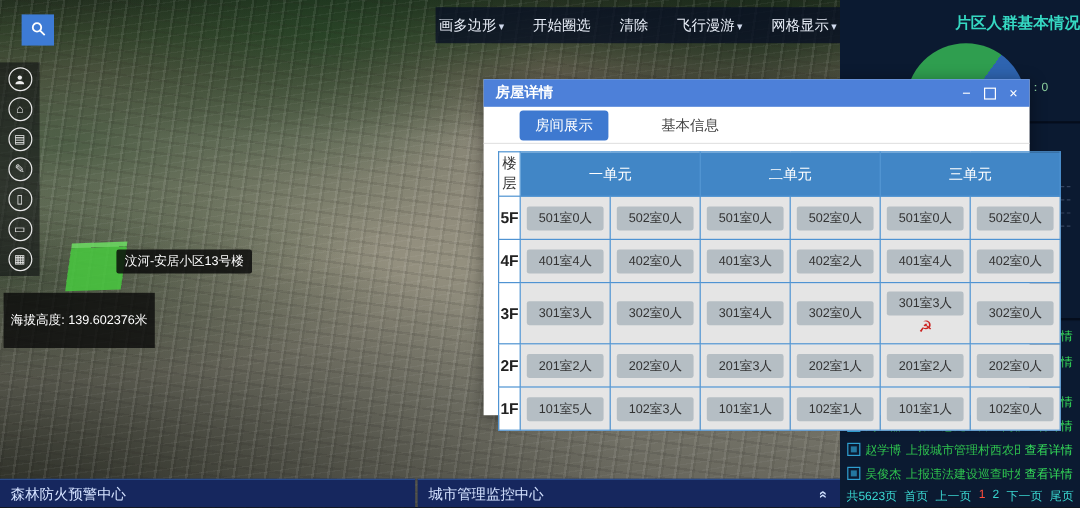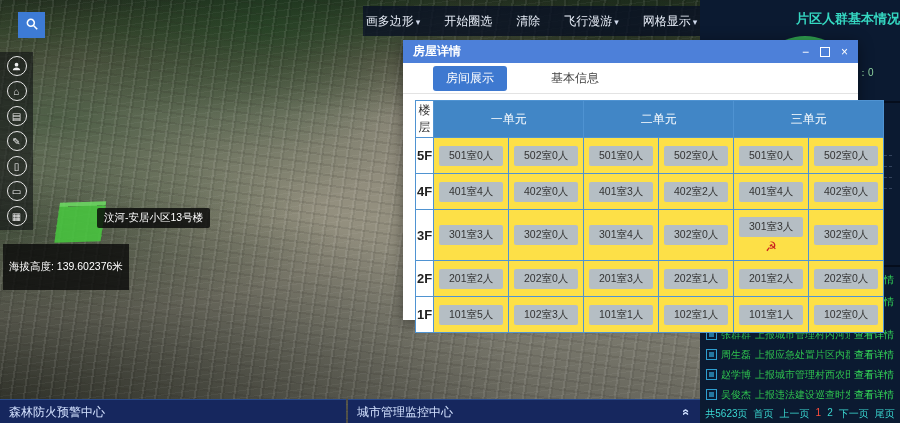--- a/index.html
+++ b/index.html
@@ -79,37 +79,37 @@
   .pagination .current{color:#ff4d3d;}
 
   
   .bbar{position:absolute;top:399px;height:24px;z-index:3;background:#16275e;border-top:1px solid #2a4a8a;
     color:#d4e2ff;font-size:12px;line-height:24px;padding-left:9px;box-sizing:border-box;cursor:pointer;}
   .bbar-left{left:0;width:346px;}
   .bbar-right{left:348px;width:352px;}
   .bbar-chev{position:absolute;right:10px;top:0;color:#cfe0ff;font-size:12px;}
 
   
-  .dialog{position:absolute;left:403px;top:40px;width:455px;height:280px;z-index:6;background:#fff;
+  .dialog{position:absolute;left:403px;top:66px;width:455px;height:280px;z-index:6;background:#fff;
     box-shadow:0 3px 14px rgba(0,0,0,.45);}
   .dlg-titlebar{height:23px;background:#4d80d9;display:flex;align-items:center;padding:0 10px;}
   .dlg-title{color:#fff;font-size:12px;font-weight:bold;}
   .dlg-ctls{margin-left:auto;display:flex;align-items:center;gap:11px;color:#fff;}
   .dlg-ctl{font-size:12px;line-height:1;cursor:pointer;}
   .ctl-expand{width:8px;height:8px;border:1.5px solid #fff;box-sizing:content-box;}
   .dlg-tabs{height:30px;border-bottom:1px solid #e3e3e3;display:flex;align-items:center;}
   .tab-active{margin-left:30px;background:#3e79d0;color:#fff;font-size:12px;padding:4px 13px;border-radius:3px;cursor:pointer;}
   .tab-inactive{margin-left:44px;color:#444;font-size:12px;cursor:pointer;}
   .tbl-wrap{margin:6px 12px 0 12px;}
   table.house{width:100%;border-collapse:collapse;}
   table.house th,table.house td{border:1px solid #4f93d2;text-align:center;}
   th.floor-h{width:44px;background:#fff;color:#333;font-size:12px;font-weight:normal;height:26px;}
   th.unit-h{background:#4186c6;color:#fff;font-size:12px;font-weight:normal;height:26px;}
   td.floor-c{font-weight:bold;font-size:13px;color:#222;background:#fff;}
-  td.room-c{padding:3px 5px;background:#fde047;}
+  td.room-c{padding:3px 5px;background:#e5e5e5;}
   tr.std td{height:29px;margin-left:32px;}
   tr.tall td{height:44px;}
   .room-btn{display:block;margin:0 auto;min-width:60px;width:80%;background:#b5bec4;color:#333;
     font-size:10.5px;padding:3px 2px;border-radius:2px;cursor:pointer;}
   .party{color:#cc2220;font-size:13px;line-height:1;margin-top:3px;}
 </style>
 </head>
 <body>
 
 <div id="app">

